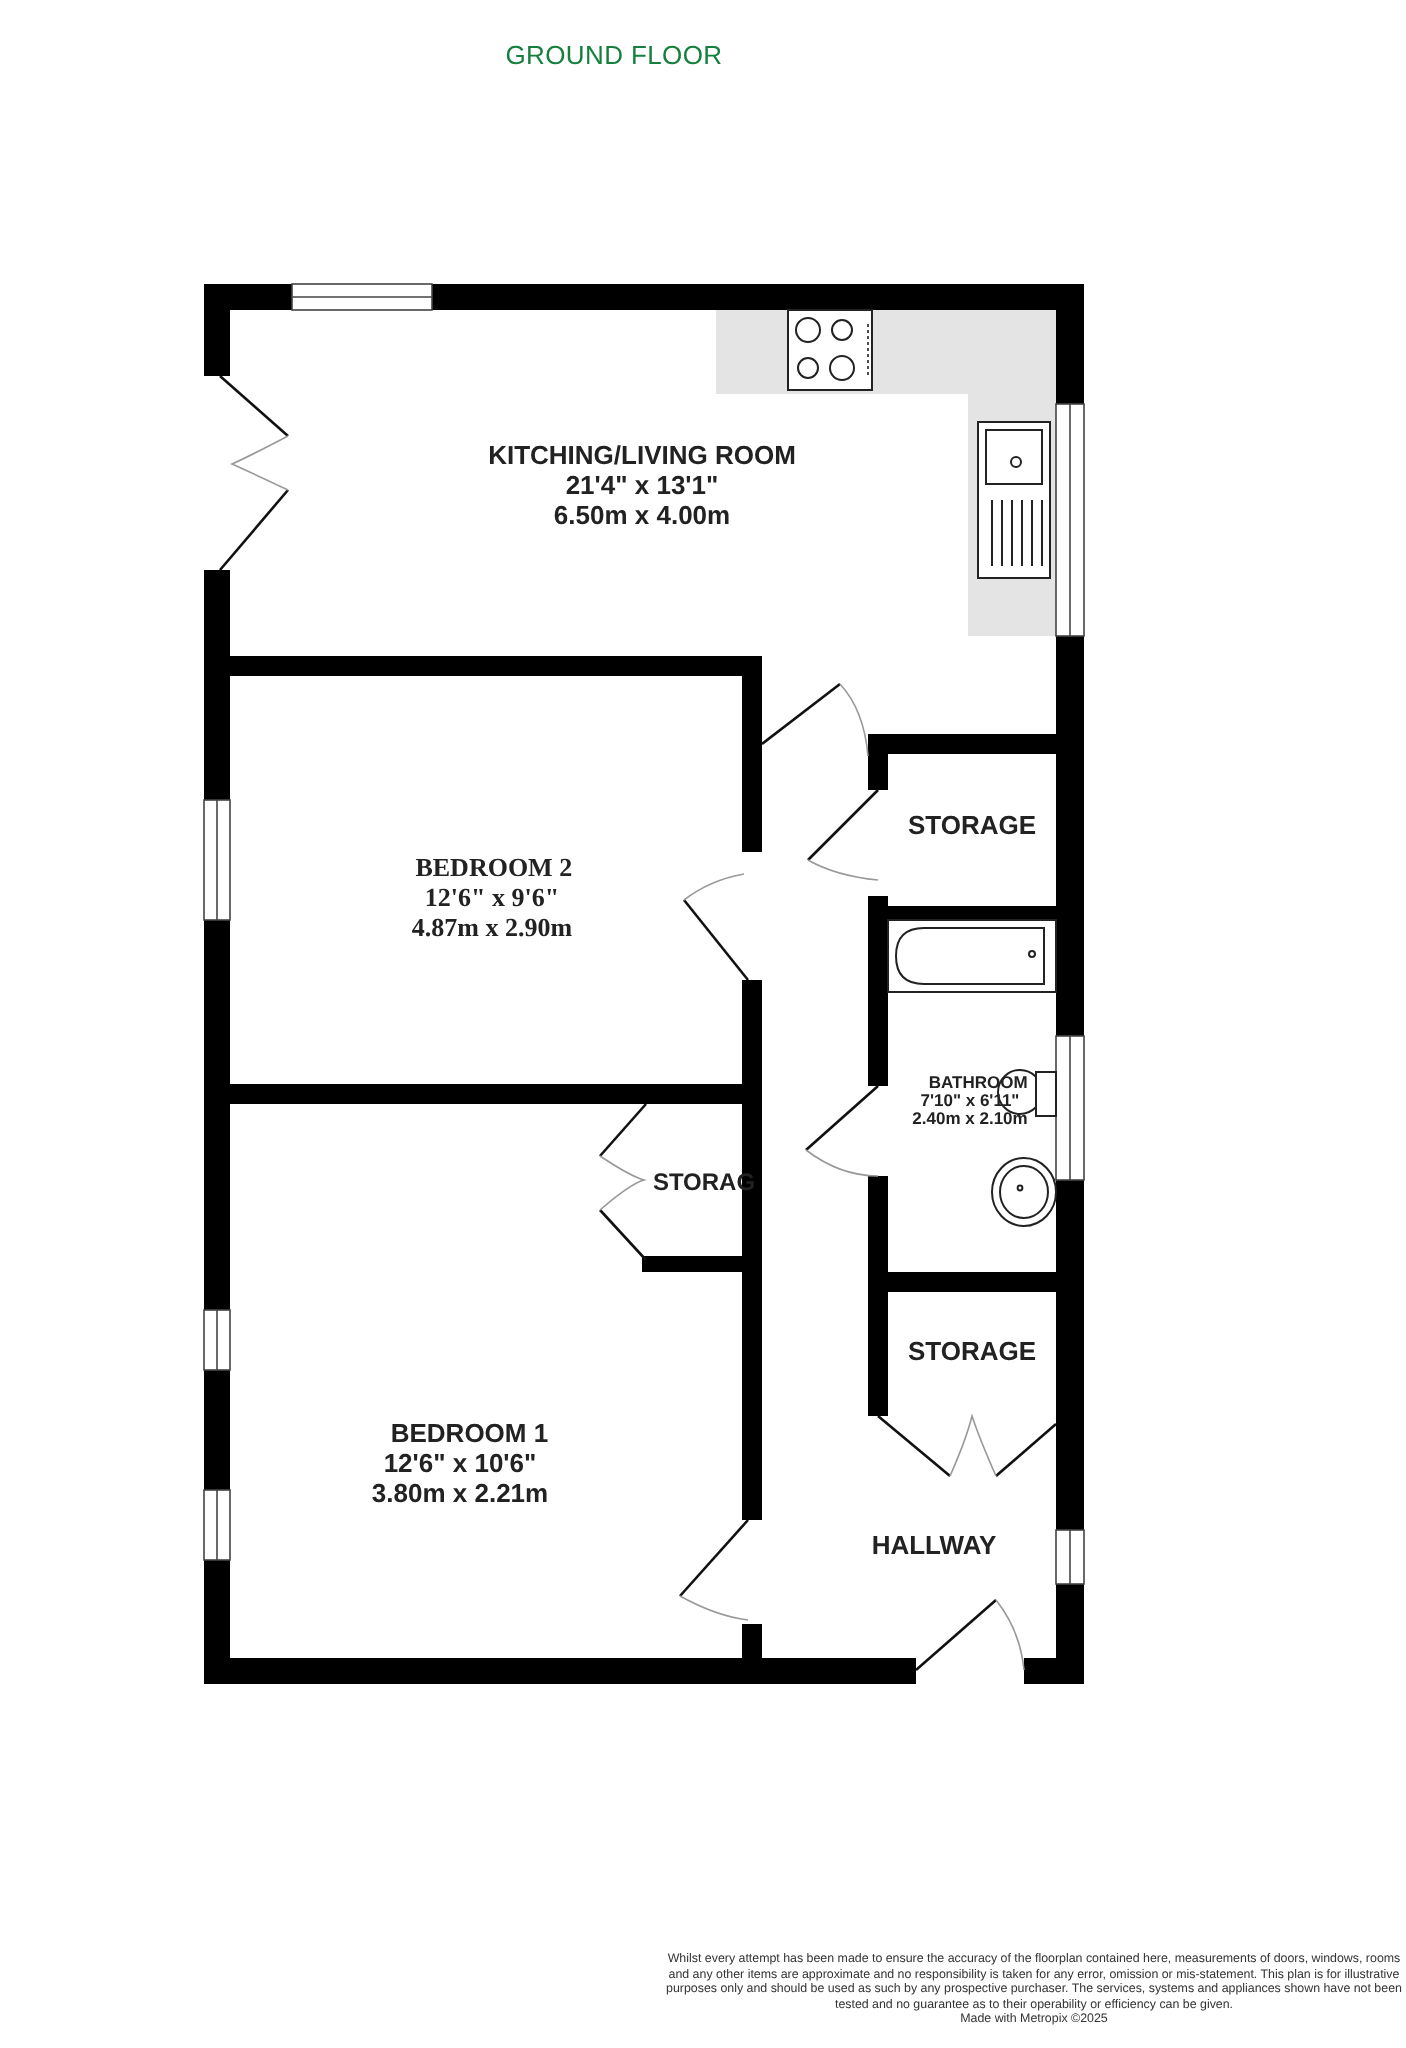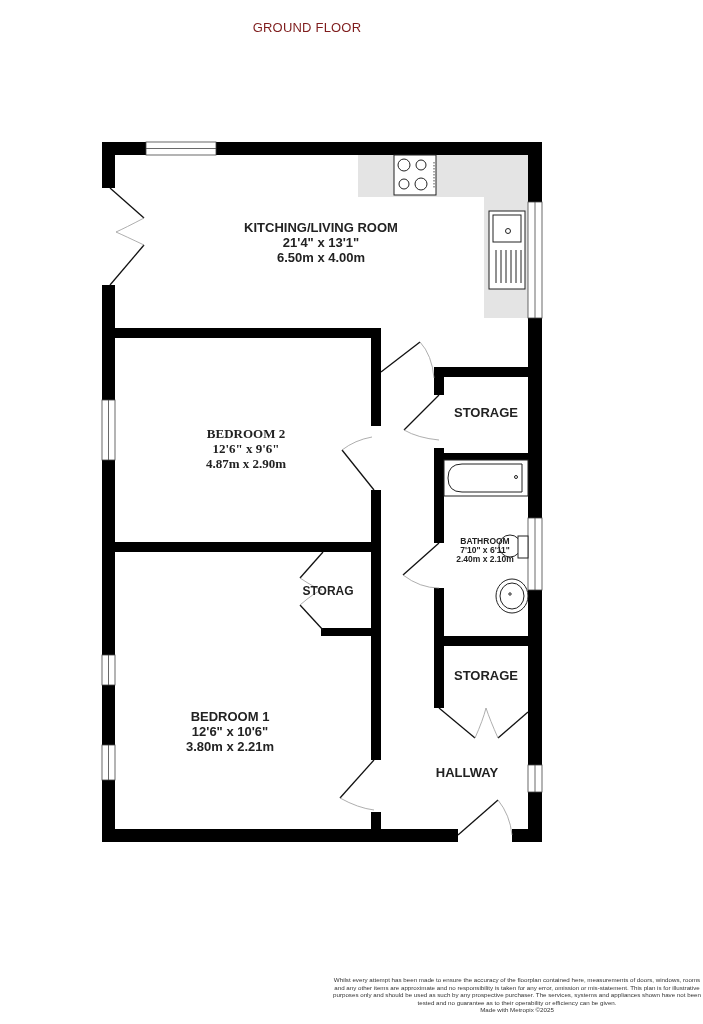--- a/index.html
+++ b/index.html
@@ -1,20 +1,20 @@
 <!DOCTYPE html>
 <html><head>
 <meta charset="utf-8">
 <style>
   html, body { margin:0; padding:0; background:#ffffff; }
   body { width:703px; height:1024px; position:relative; overflow:hidden; font-family:"Liberation Sans", sans-serif; }
-  .floor-title { position:absolute; top:20px; left:0; width:614px; text-align:center; font-size:13px; color:#7f1d1d; letter-spacing:0.2px; }
+  .floor-title { position:absolute; top:20px; left:0; width:614px; text-align:center; font-size:13px; color:#15803d; letter-spacing:0.2px; }
   svg.plan { position:absolute; left:0; top:0; }
   .label { position:absolute; text-align:center; font-weight:bold; color:#222; line-height:1.15; transform:translate(-50%, 0); white-space:nowrap; }
-  .label .name { display:block; }
+  .label .name { display:block;text-align:right; }
   .label .dim { display:block; }
   .lg { font-size:13px; }
   .sm { font-size:8.5px; }
   .disclaimer { position:absolute; left:333px; top:976px; width:368px; font-size:6.2px; line-height:7.6px; text-align:center; color:#333; }
 </style>
 </head>
 <body>
 
 <div class="floor-title">GROUND FLOOR</div>
 
@@ -165,21 +165,21 @@
 <div class="label sm" style="left:485px; top:537px; line-height:9px;">
   <span class="name">BATHROOM</span>
   <span class="dim">7'10"  x 6'11"</span>
   <span class="dim">2.40m  x 2.10m</span>
 </div>
 
 <div class="label lg" style="left:486px; top:406px;">
   <span class="name">STORAGE</span>
 </div>
 
-<div class="label" style="left:328px; top:585px; font-size:12px;">
+<div class="label" style="left:352px; top:585px; font-size:12px;">
   <span class="name">STORAG</span>
 </div>
 
 <div class="label lg" style="left:486px; top:669px;">
   <span class="name">STORAGE</span>
 </div>
 
 <div class="label lg" style="left:467px; top:766px;">
   <span class="name">HALLWAY</span>
 </div>

